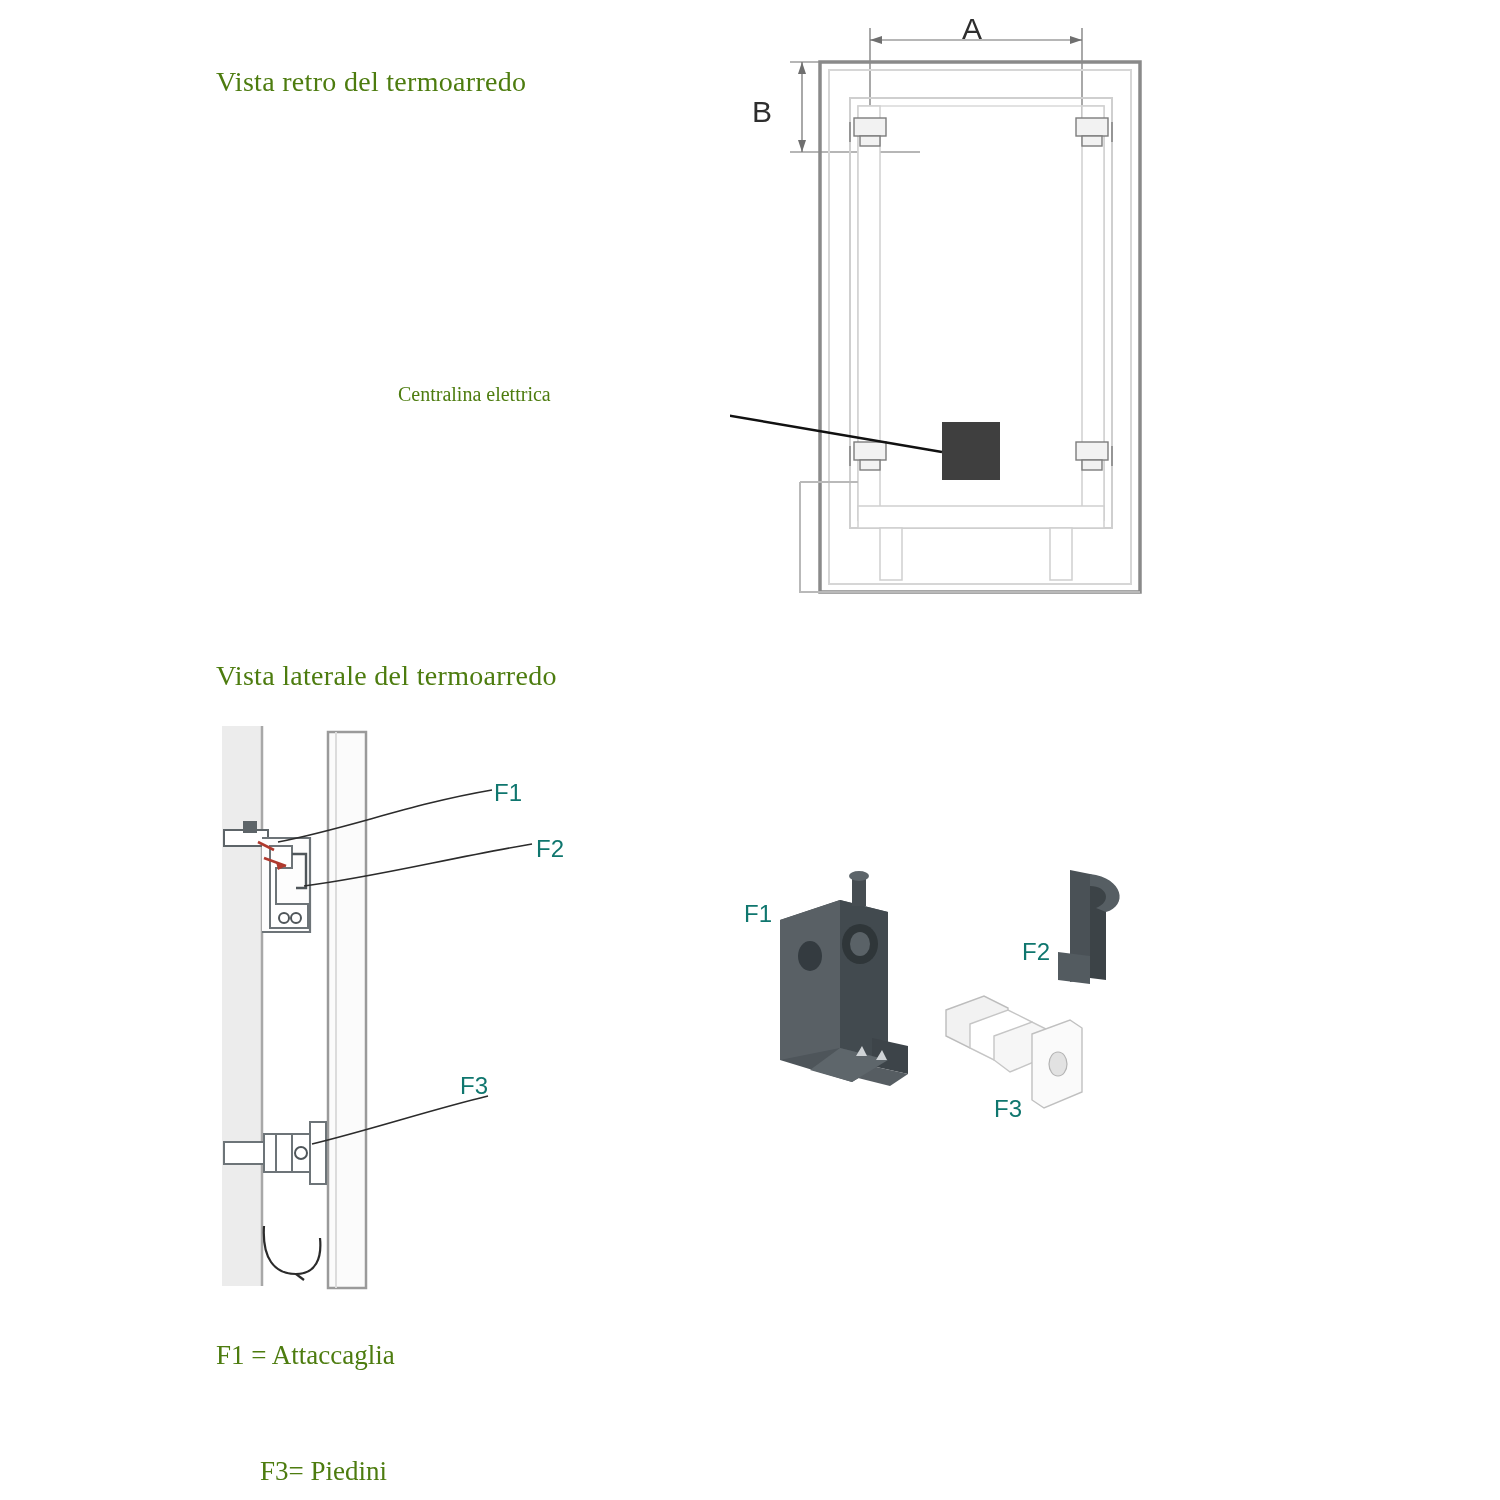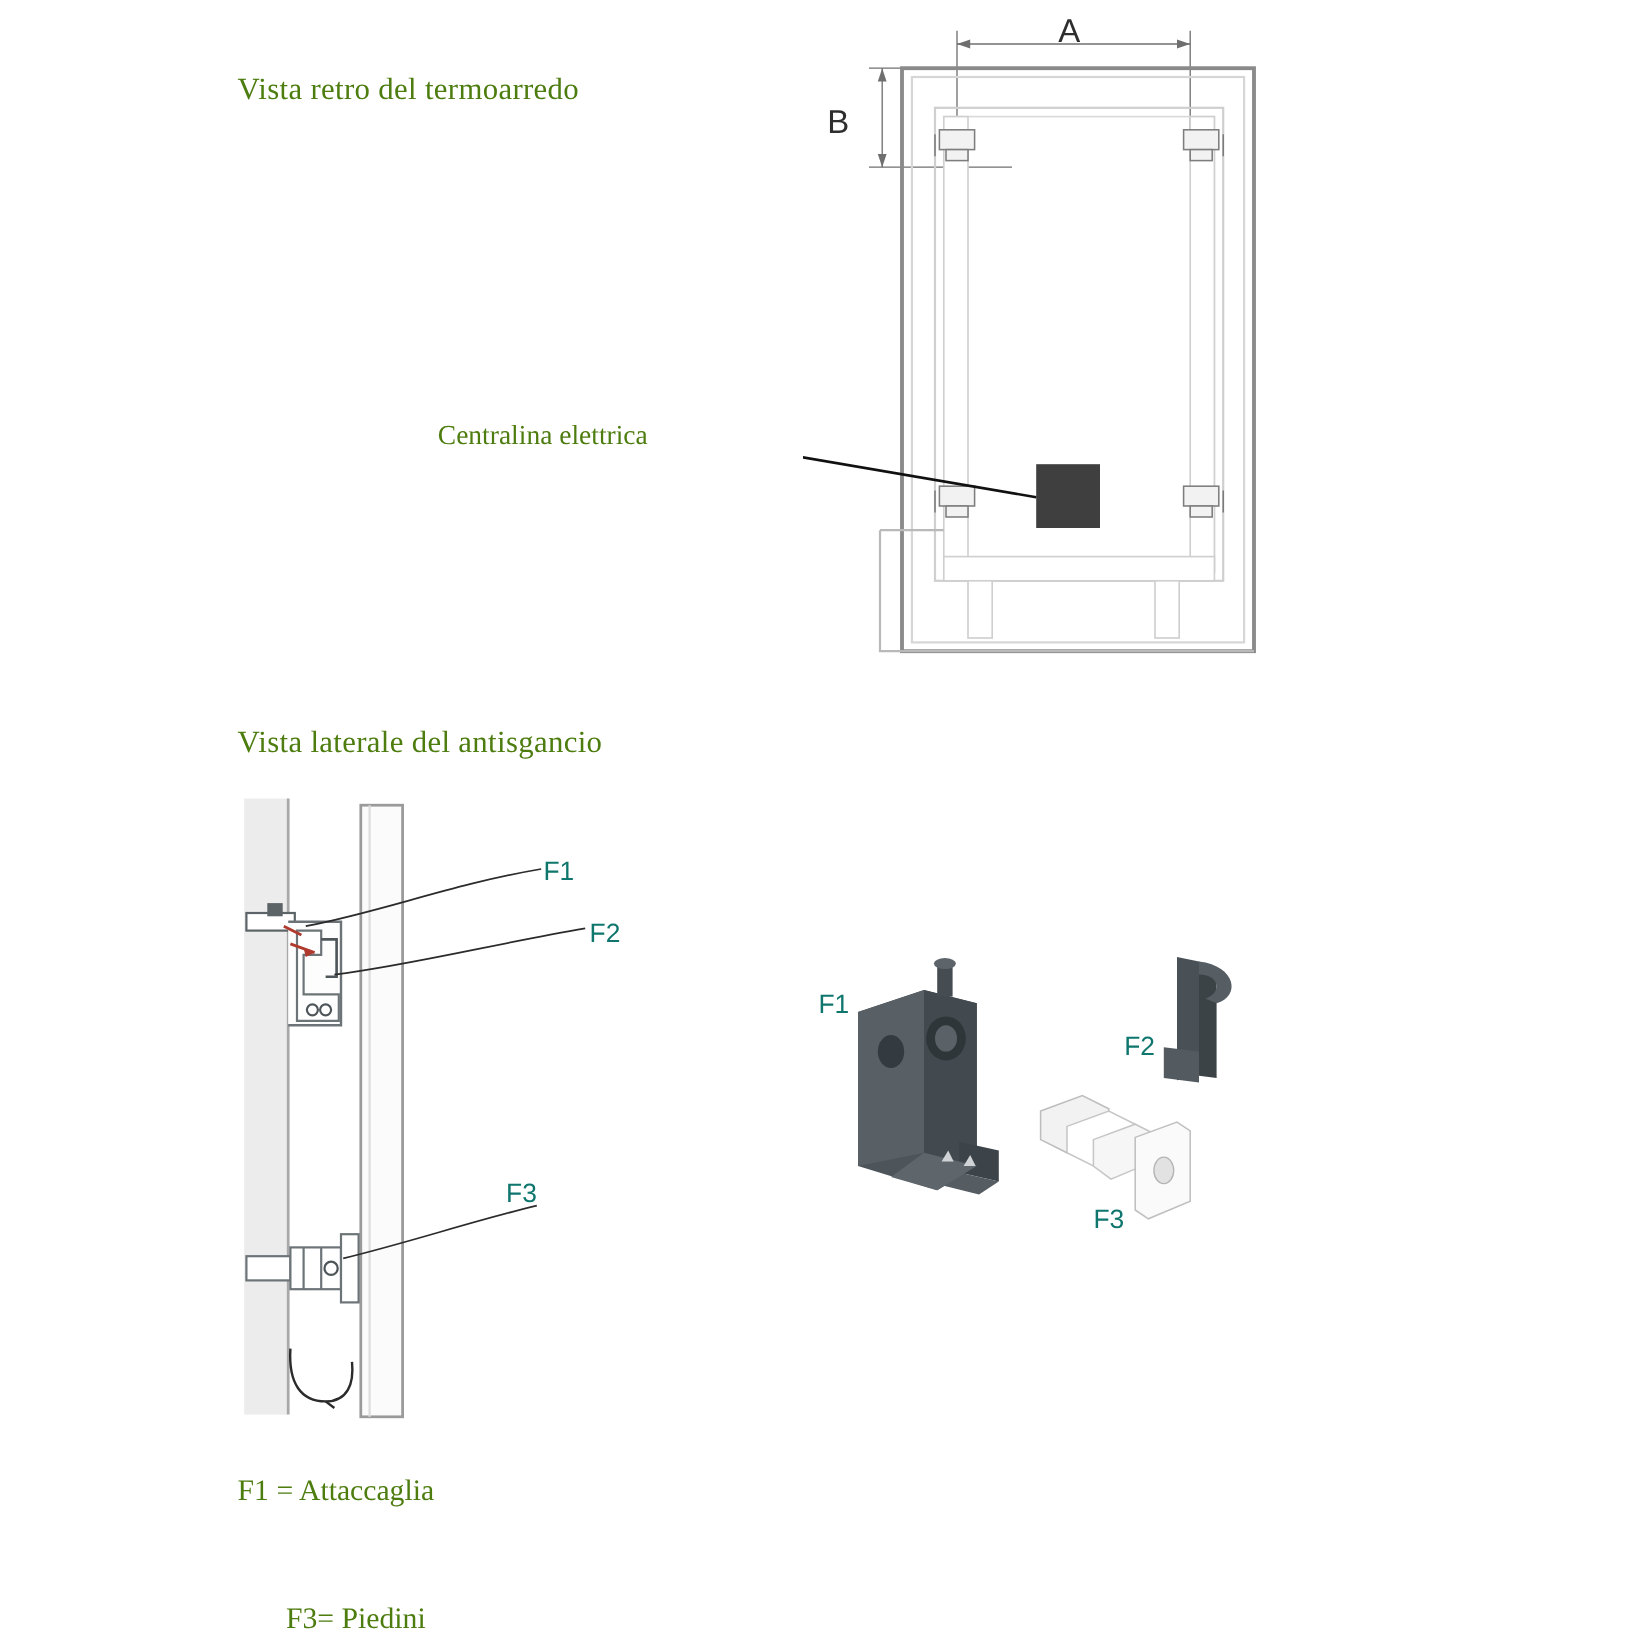--- a/index.html
+++ b/index.html
@@ -23,21 +23,21 @@
     white-space: nowrap;
   }
   .section-title {
     font-size: 28px;
     letter-spacing: 0.3px;
   }
   .legend-line {
     font-size: 27px;
   }
   .callout-text {
-    font-size: 25px;
+    font-size: 20px;
     text-align: center;
   }
   .dim-letter {
     font-family: "Liberation Sans", sans-serif;
     font-size: 30px;
     color: #2e2e2e;
   }
   .part-tag {
     font-family: "Liberation Sans", sans-serif;
     font-size: 24px;
@@ -114,21 +114,21 @@
 
       <line x1="-92" y1="390" x2="212" y2="442" stroke="#111111" stroke-width="2.4"></line>
     </svg>
   </div>
 
   <div class="label dim-letter" style="left:962px; top:12px;">A</div>
   <div class="label dim-letter" style="left:752px; top:95px;">B</div>
 
   <div class="label callout-text" style="left:398px; top:383px;">Centralina elettrica</div>
 
-  <div class="label section-title" style="left:216px; top:660px;">Vista laterale del antisgancio</div>
+  <div class="label section-title" style="left:216px; top:660px;">Vista laterale del termoarredo</div>
 
   <div class="svgwrap" style="left:200px; top:718px;">
     <svg width="420" height="590" viewBox="0 0 420 590">
 
       <rect x="22" y="8" width="40" height="560" fill="#ececec"></rect>
       <line x1="62" y1="8" x2="62" y2="568" stroke="#a8a8a8" stroke-width="2.5"></line>
 
       <rect x="128" y="14" width="38" height="556" fill="#fbfbfb" stroke="#9a9a9a" stroke-width="2.5"></rect>
       <line x1="136" y1="14" x2="136" y2="570" stroke="#dcdcdc" stroke-width="2"></line>
 

